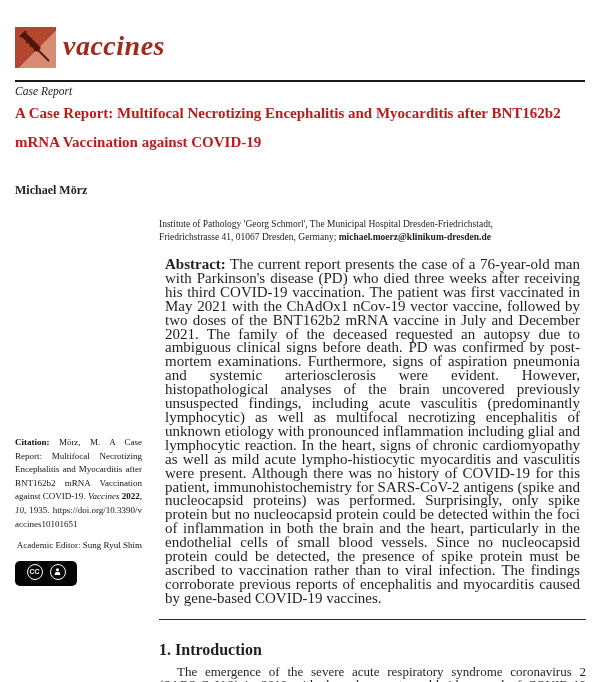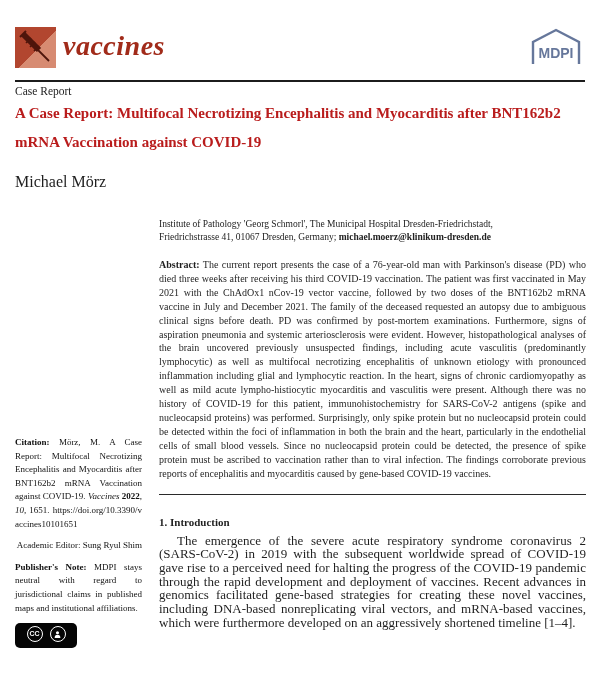--- a/index.html
+++ b/index.html
@@ -12,37 +12,37 @@
     position:absolute;left:15px;top:27px;width:41px;height:41px;
     background:linear-gradient(135deg,#b2462f 0 54%,#d78b72 54% 100%);
   }
   .logo-box svg{position:absolute;left:0;top:0;}
   .journal-name{
     position:absolute;left:63px;top:30px;font-size:28px;font-style:italic;font-weight:bold;
     color:#a12b1a;letter-spacing:.5px;
   }
   .mdpi-logo{position:absolute;left:526px;top:27px;}
   .top-rule{position:absolute;left:15px;top:80px;width:570px;height:2px;background:#1c1c1c;}
-  .case-report{position:absolute;left:15px;top:85px;font-size:11.5px;color:#222;}
+  .case-report{position:absolute;left:15px;top:85px;font-style:italic;font-size:11.5px;color:#222;}
   .title{
     position:absolute;left:15px;top:99px;width:578px;margin:0;
     font-size:15px;line-height:29px;font-weight:bold;color:#b91c1c;
   }
-  .author{position:absolute;left:15px;top:173px;margin:0;font-size:16px;font-weight:normal;}
+  .author{position:absolute;left:15px;top:183px;margin:0;font-size:12px;font-weight:bold;}
   
   .right-col{position:absolute;left:159px;top:218px;width:427px;}
   .affiliation{margin:0 0 15px 0;max-width:374px;font-size:9.5px;line-height:12.5px;color:#222;}
   .affiliation a{color:#222;text-decoration:none;font-weight:bold;}
   .abstract, .keywords{
-    margin:0;font-size:10px;line-height:13.9px;text-align:justify;
+    margin:6px;font-size:15px;line-height:13.9px;text-align:justify;
   }
   .keywords{margin-top:11px;}
   .blabel{font-weight:bold;}
   .mid-rule{border:none;border-top:1.6px solid #2a2a2a;margin:13px 0 0 0;}
-  .intro-head{margin:21px 0 0 0;font-size:11px;font-weight:bold;}
+  .intro-head{margin:21px 0 0 0;font-size:16px;font-weight:bold;}
   .intro-p{
     margin:6px 0 0 0;font-size:13px;line-height:13.7px;text-align:justify;text-indent:18px;
   }
   
   .sidebar{position:absolute;left:15px;top:436px;width:127px;font-size:9px;line-height:13.6px;color:#111;}
   .sidebar p{margin:0 0 8px 0;text-align:right;}
   .sidebar .just{text-align:justify;}
   .doi-link{color:#111;text-decoration:none;word-break:break-all;}
   .cc-badge{
     position:relative;margin-top:5px;width:62px;height:25px;background:#050505;border-radius:5px;
@@ -66,26 +66,20 @@
         <line x1="8" y1="7" x2="24" y2="23" stroke-width="6"></line>
         <line x1="11" y1="16" x2="16" y2="11" stroke-width="1.6"></line>
         <line x1="15" y1="20" x2="20" y2="15" stroke-width="1.6"></line>
         <line x1="19" y1="24" x2="24" y2="19" stroke-width="1.6"></line>
         <line x1="23" y1="23" x2="34" y2="34" stroke-width="1.8"></line>
       </g>
     </svg>
   </div>
   <div class="journal-name">vaccines</div>
 
-  <div class="mdpi-logo">
-    <svg width="60" height="40" viewBox="0 0 60 40">
-      <path d="M7 37 L7 15 L30 3 L53 15 L53 37" fill="none" stroke="#66779b" stroke-width="2.4"></path>
-      <text x="30" y="31" text-anchor="middle" fill="#66779b" font-family="Liberation Sans, sans-serif" font-size="14" font-weight="bold">MDPI</text>
-    </svg>
-  </div>
 
   <div class="top-rule"></div>
 
   <div class="case-report">Case Report</div>
 
   <h1 class="title">A Case Report: Multifocal Necrotizing Encephalitis and Myocarditis after BNT162b2 mRNA Vaccination against COVID-19</h1>
 
   <p class="author">Michael Mörz</p>
 
   <div class="right-col">
@@ -100,28 +94,26 @@
 
     <h2 class="intro-head">1. Introduction</h2>
     <p class="intro-p">The emergence of the severe acute respiratory syndrome coronavirus 2 (SARS-CoV-2) in 2019 with the subsequent worldwide spread of COVID-19 gave rise to a perceived need for halting the progress of the COVID-19 pandemic through the rapid development and deployment of vaccines. Recent advances in genomics facilitated gene-based strategies for creating these novel vaccines, including DNA-based nonreplicating viral vectors, and mRNA-based vaccines, which were furthermore developed on an aggressively shortened timeline [1–4].</p>
   </div>
 
   <div class="sidebar">
     <p class="just"><span class="blabel">Citation:</span>
       <span>Mörz, M. A Case Report: Multifocal Necrotizing Encephalitis and Myocarditis after BNT162b2 mRNA Vaccination against COVID-19.</span>
       <i>Vaccines</i>
       <b>2022</b><span>,</span>
-      <i>10</i><span>, 1651.</span>
+      <i>10</i><span>, 1935.</span>
       <a class="doi-link" href="#">https://doi.org/10.3390/vaccines10101651</a></p>
 
     <p>Academic Editor: Sung Ryul Shim</p>
 
 
-    <p class="just"><span class="blabel">Publisher's Note:</span>
-      <span>MDPI stays neutral with regard to jurisdictional claims in published maps and institutional affiliations.</span></p>
 
     <div class="cc-badge">
       <span class="cc-circle">CC</span>
       <span class="cc-circle">
         <svg width="9" height="9" viewBox="0 0 10 10">
           <circle cx="5" cy="3" r="1.7" fill="#fff"></circle>
           <path d="M1.8 9 Q1.8 5.4 5 5.4 Q8.2 5.4 8.2 9 Z" fill="#fff"></path>
         </svg>
       </span>
 

